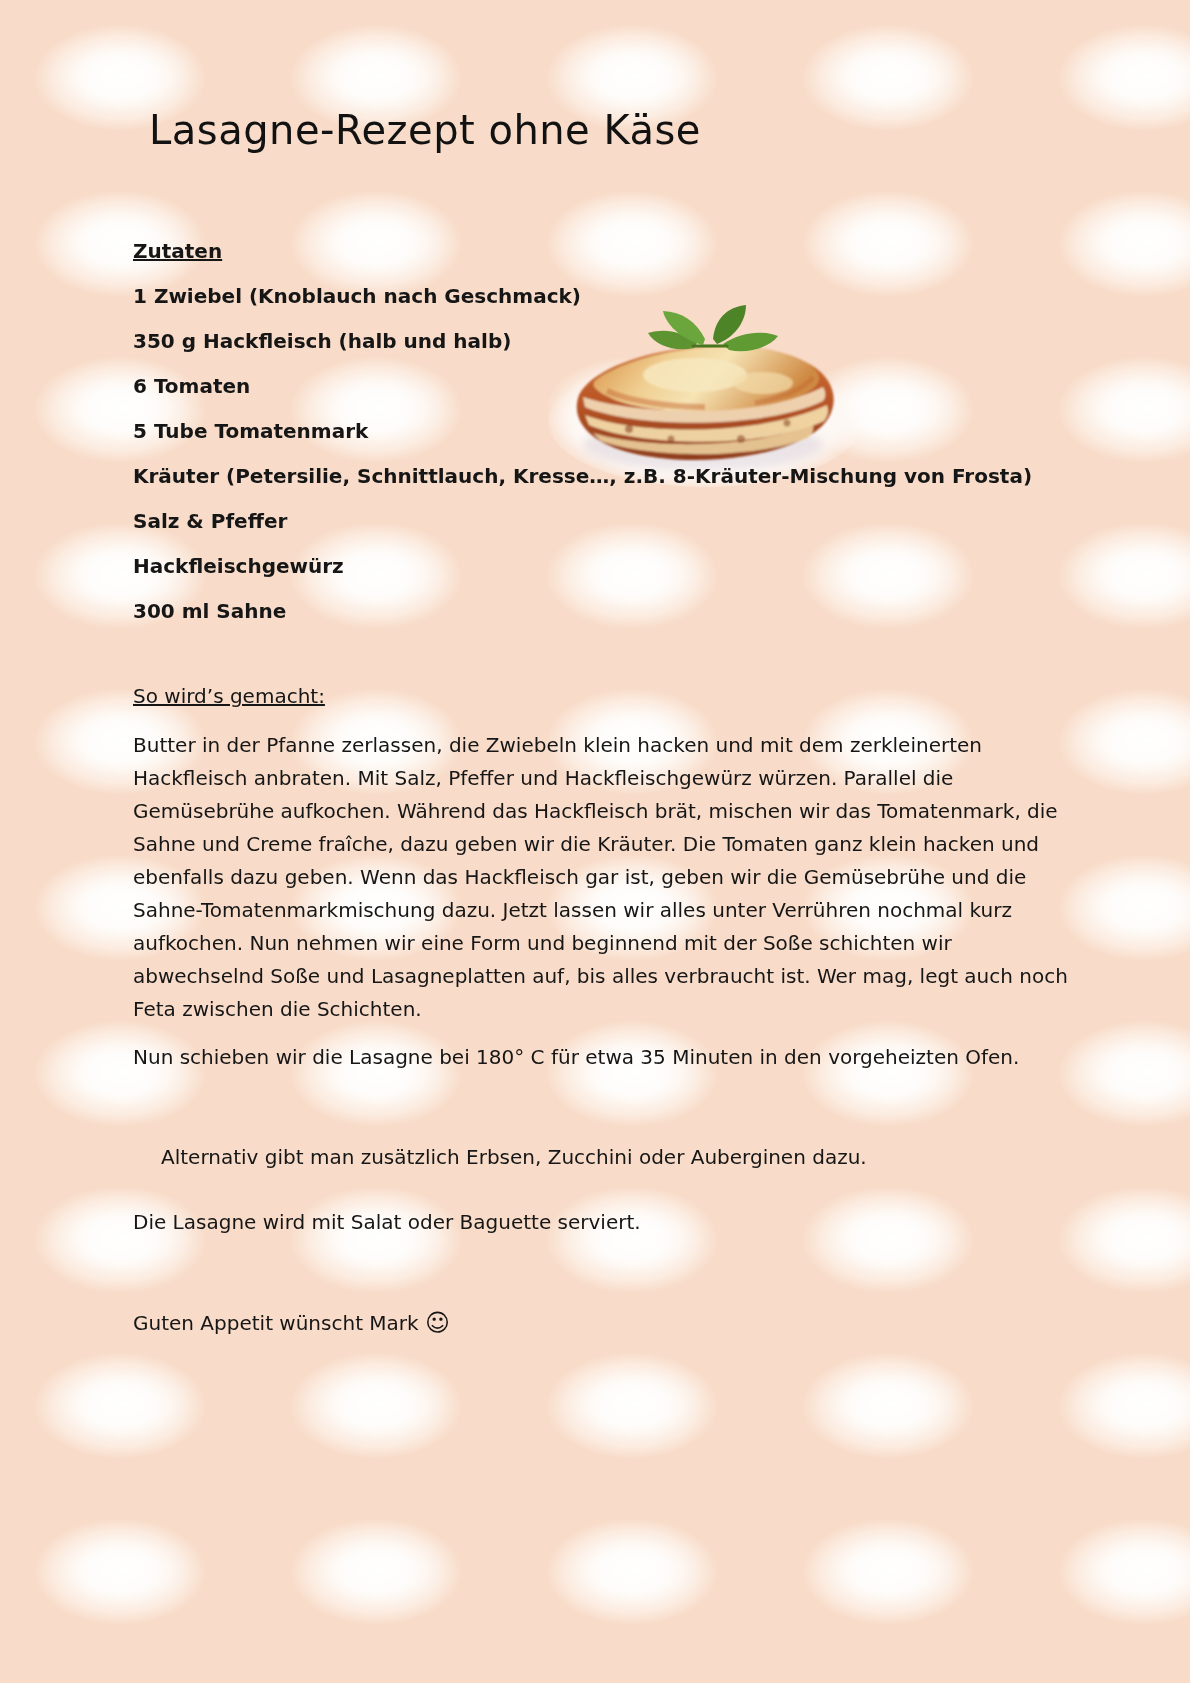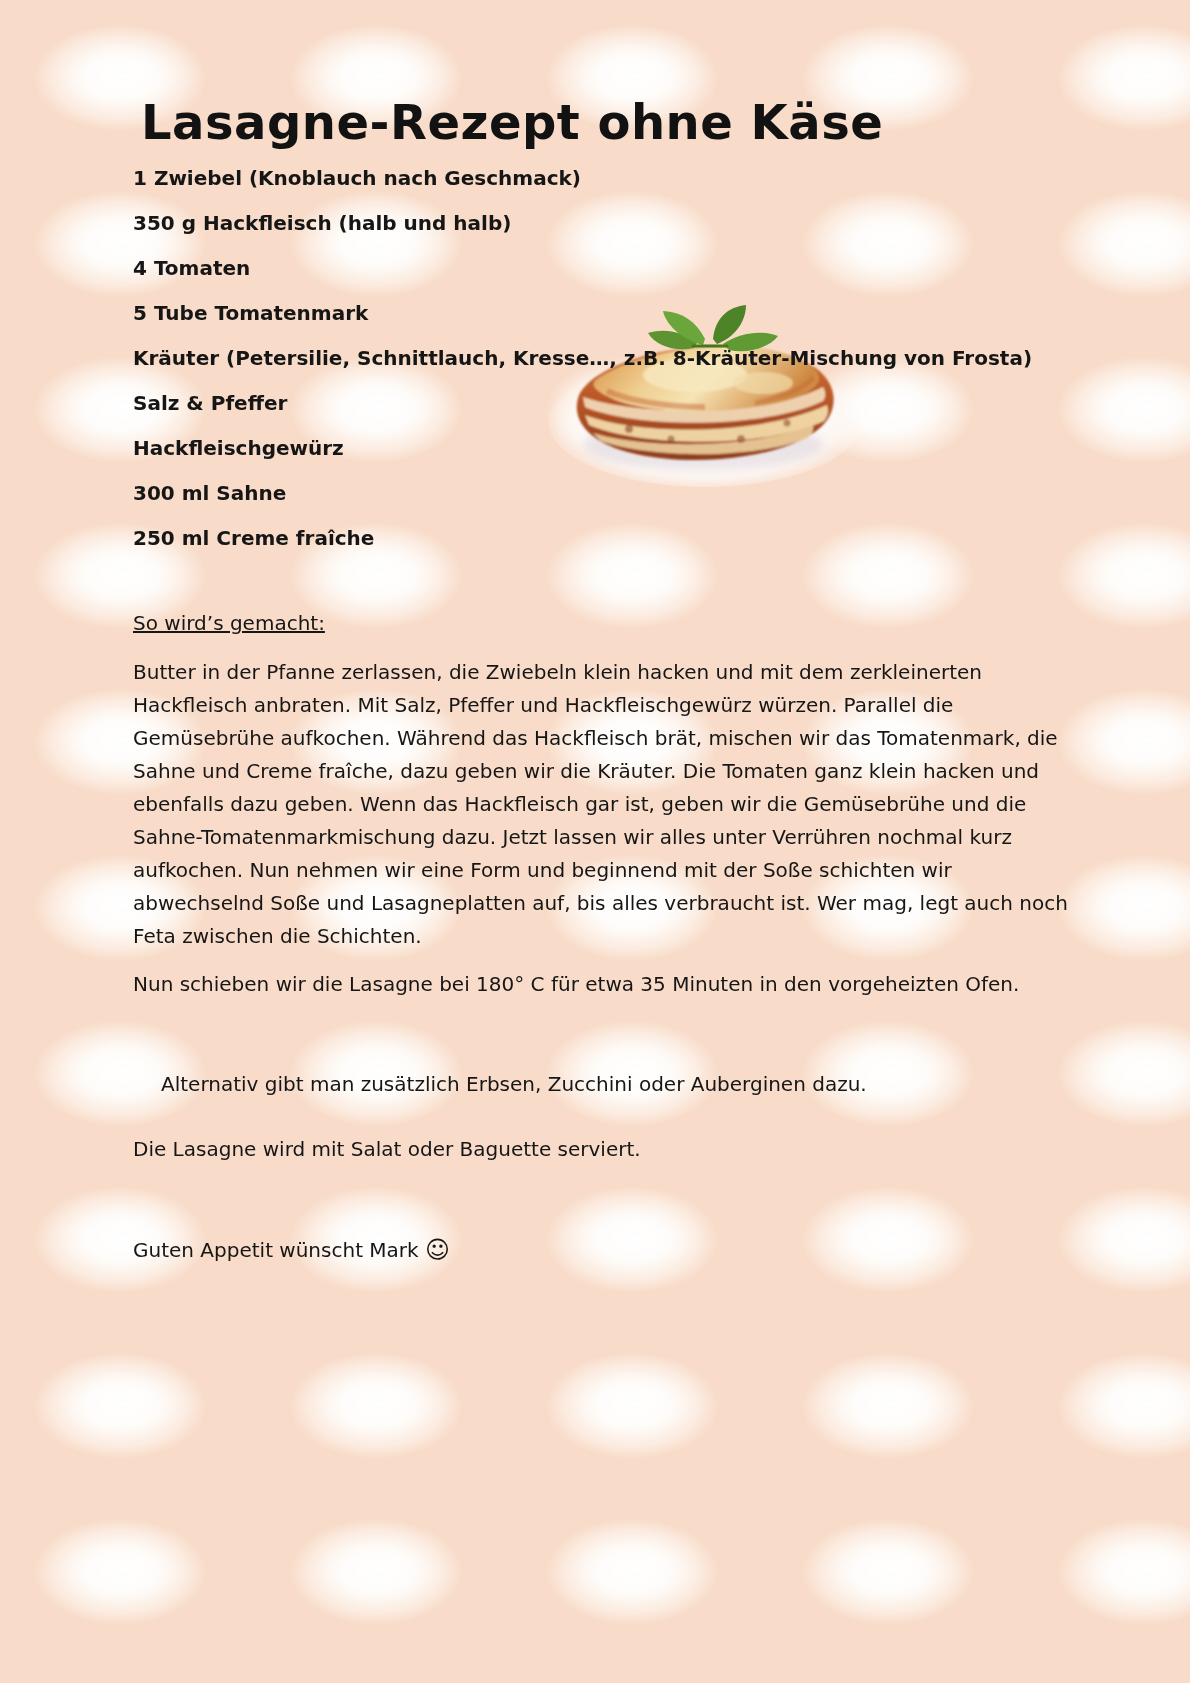--- a/index.html
+++ b/index.html
@@ -13,21 +13,21 @@
     background-color:#f8dcc9;
     background-image:
       radial-gradient(ellipse 26% 22% at 51% 47%, rgba(255,255,255,0.95) 0%, rgba(255,255,255,0) 100%),
       radial-gradient(ellipse 41% 39% at 50% 48%, rgba(255,254,252,0.92) 30%, rgba(255,249,244,0.55) 63%, rgba(255,255,255,0) 82%);
     background-size:256px 166px, 256px 166px;
     background-position:-8px -2px, -8px -2px;
     background-repeat:repeat, repeat;
   }
   .content{position:absolute;left:133px;top:88px;width:940px;}
   .title{
-    margin:8px;font-size:48px;line-height:52px;font-weight:700;
+    margin:16px;font-size:40px;line-height:52px;font-weight:400;
     letter-spacing:0.5px;color:#121212;
   }
   .section-heading{margin:80px 0 0 0;font-size:20px;line-height:30px;font-weight:700;text-decoration:underline;}
   .ingredients{list-style:none;margin:15px 0 0 0;padding:0;font-weight:bold;}
   .ingredients li{font-size:20px;line-height:30px;margin:0 0 15px 0;}
   .steps-heading{margin:55px 0 0 0;font-size:20px;line-height:30px;font-weight:400;text-decoration:underline;}
   .para{font-size:20px;line-height:33px;margin:0;}
   .para-main{margin-top:18px;}
   .para-oven{margin-top:15px;}
   .para-alt{margin-top:67px;margin-left:28px;}
@@ -95,42 +95,42 @@
         <path d="M178 61 C196 49 217 47 233 53 C224 65 202 71 184 67 Z" fill="#5f9a33"></path>
         <path d="M148 63 L182 63" stroke="#47761f" stroke-width="3" stroke-linecap="round"></path>
       </g>
     </svg>
   </figure>
 
   <div class="content">
     <h1 class="title">Lasagne-Rezept ohne Käse</h1>
 
     <section>
+      <h2 class="section-heading">Zutaten</h2>
       <ul class="ingredients">
 
           <li>1 Zwiebel (Knoblauch nach Geschmack)</li>
 
           <li>350 g Hackfleisch (halb und halb)</li>
 
 
 
-          <li>4 Tomaten</li>
+          <li>6 Tomaten</li>
 
           <li>5 Tube Tomatenmark</li>
 
 
           <li>Kräuter (Petersilie, Schnittlauch, Kresse…, z.B. 8-Kräuter-Mischung von Frosta)</li>
 
           <li>Salz &amp; Pfeffer</li>
 
           <li>Hackfleischgewürz</li>
 
           <li>300 ml Sahne</li>
 
-          <li>250 ml Creme fraîche</li>
         </ul>
     </section>
 
     <section>
       <h2 class="steps-heading">So wird’s gemacht:</h2>
       <p class="para para-main">Butter in der Pfanne zerlassen, die Zwiebeln klein hacken und mit dem zerkleinerten Hackfleisch anbraten. Mit Salz, Pfeffer und Hackfleischgewürz würzen. Parallel die Gemüsebrühe aufkochen. Während das Hackfleisch brät, mischen wir das Tomatenmark, die Sahne und Creme fraîche, dazu geben wir die Kräuter. Die Tomaten ganz klein hacken und ebenfalls dazu geben. Wenn das Hackfleisch gar ist, geben wir die Gemüsebrühe und die Sahne-Tomatenmarkmischung dazu. Jetzt lassen wir alles unter Verrühren nochmal kurz aufkochen. Nun nehmen wir eine Form und beginnend mit der Soße schichten wir abwechselnd Soße und Lasagneplatten auf, bis alles verbraucht ist. Wer mag, legt auch noch Feta zwischen die Schichten.</p>
       <p class="para para-oven">Nun schieben wir die Lasagne bei 180° C für etwa 35 Minuten in den vorgeheizten Ofen.</p>
       <p class="para para-alt">Alternativ gibt man zusätzlich Erbsen, Zucchini oder Auberginen dazu.</p>
       <p class="para para-serving">Die Lasagne wird mit Salat oder Baguette serviert.</p>
     </section>

